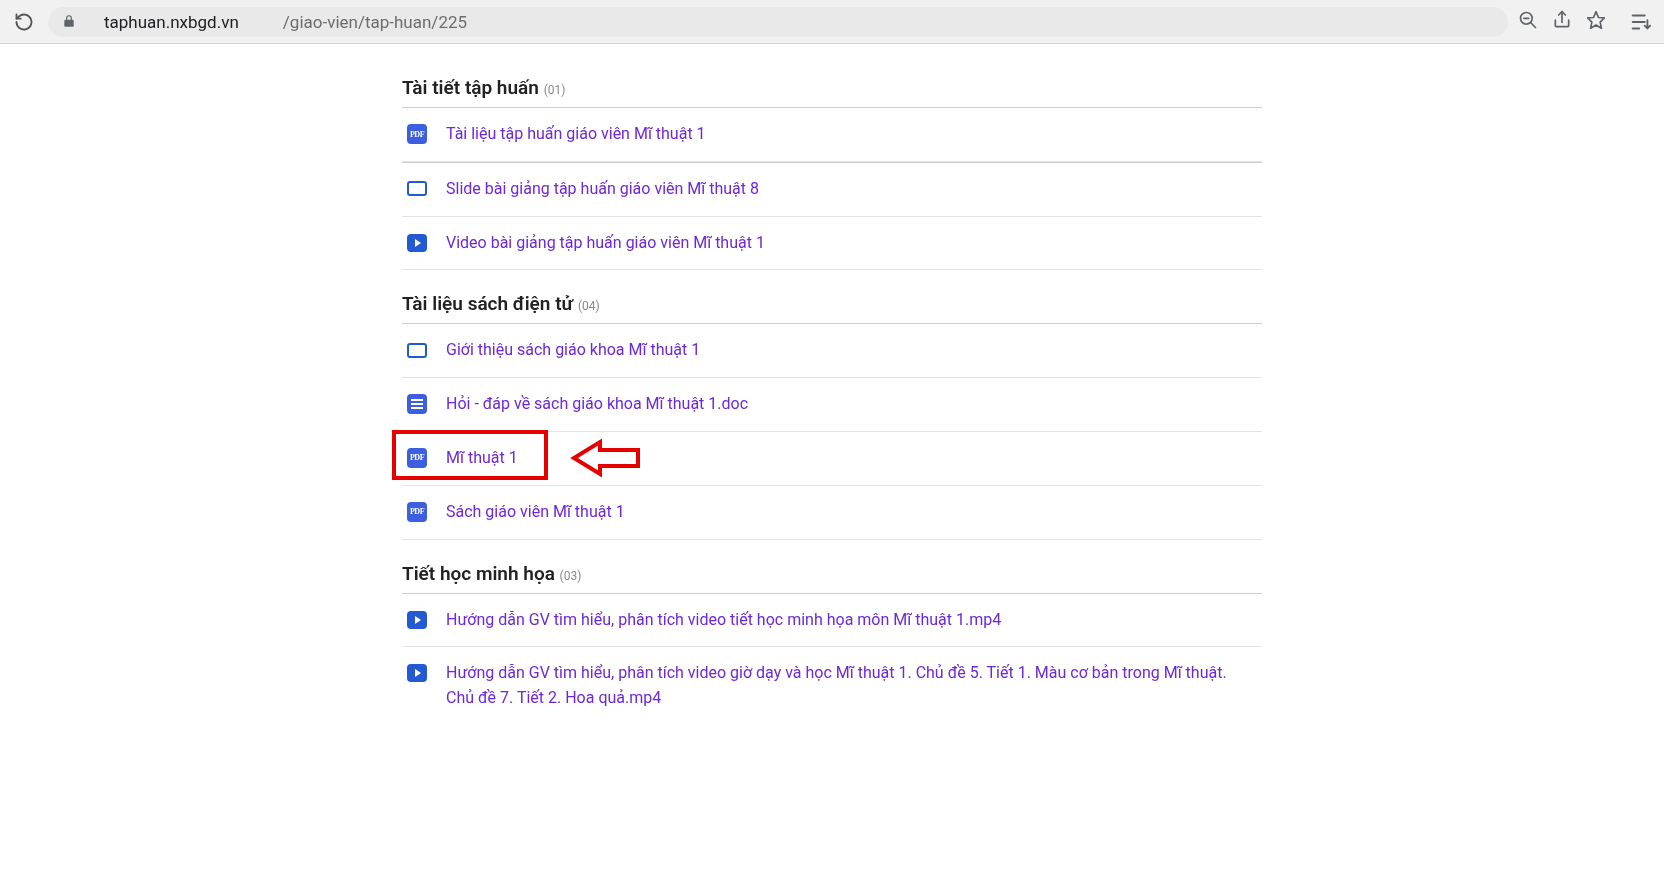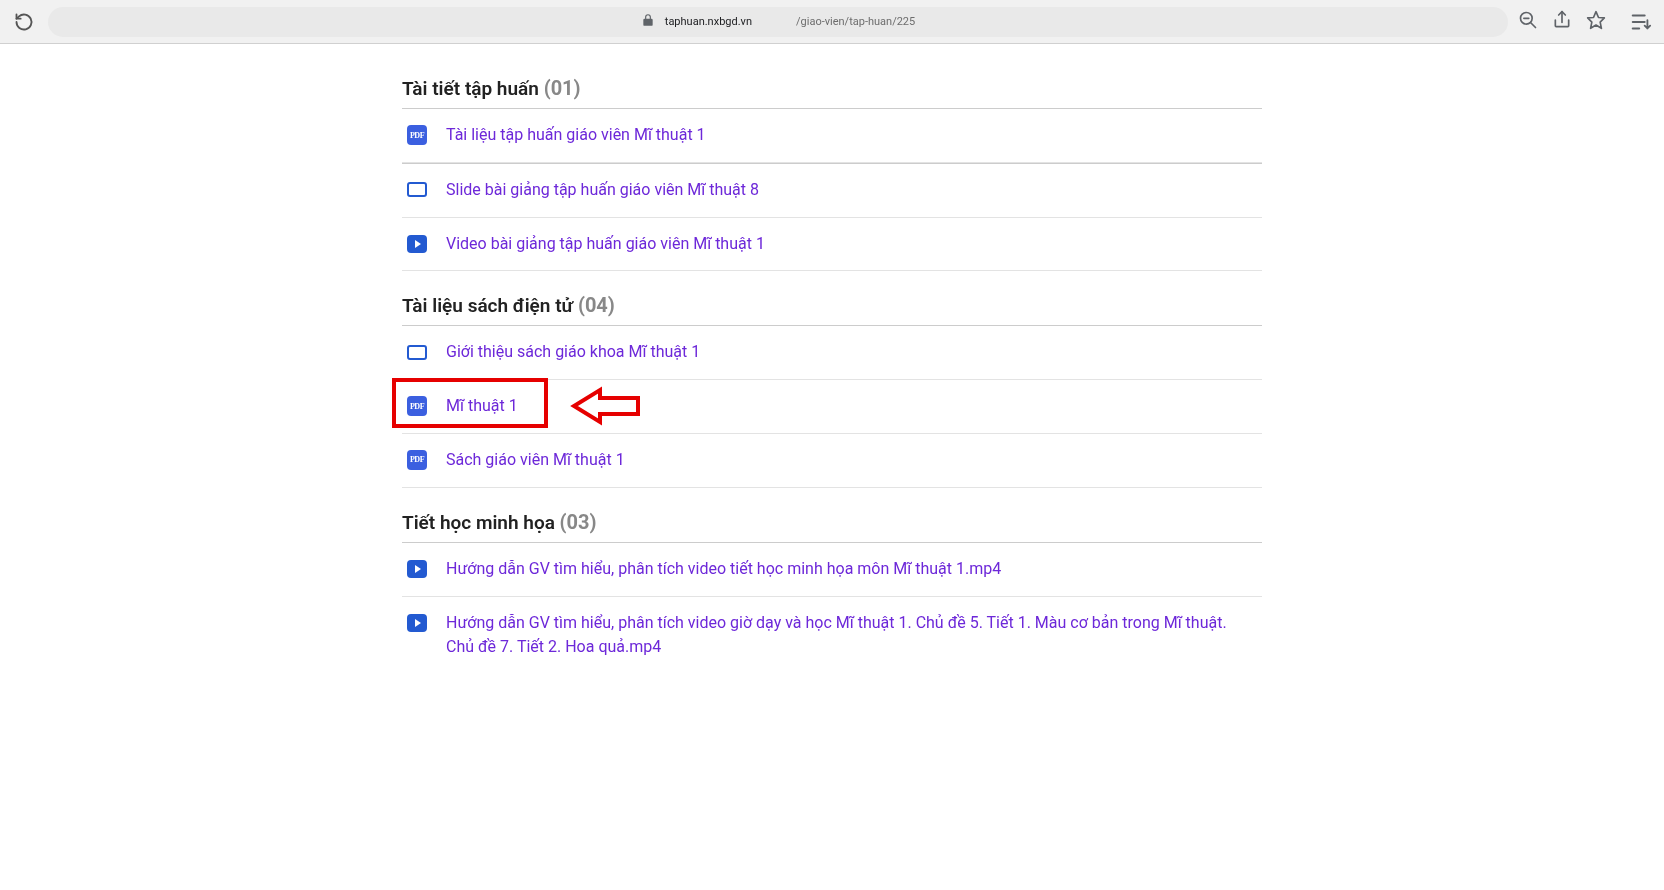--- a/index.html
+++ b/index.html
@@ -25,24 +25,23 @@
     cursor: pointer;
   }
   .url-bar {
     flex: 1;
     display: flex;
     align-items: center;
     height: 30px;
     background: #e9e9e9;
     border-radius: 15px;
     padding: 0 14px;
-    gap: 10px;
-    font-size: 11px;
+    gap: 28px;
+    font-size: 17px;
     color: #5f6368;
-    justify-content: center;
   }
   .url-bar .lock { color: #5f6368; }
   .url-text { display: flex; align-items: center; }
   .url-host { color: #202124; }
   .url-path { color: #6d6d6d; margin-left: 44px; }
   .toolbar-right {
     display: flex; align-items: center; gap: 14px;
     padding-right: 6px;
   }
   .toolbar-right .icon-btn {
@@ -68,23 +67,23 @@
     width: 860px;
   }
   .section-title {
     font-size: 19px;
     font-weight: 600;
     color: #222;
     margin-top: 22px;
     margin-bottom: 8px;
   }
   .section-title .count {
-    font-weight: 700;
+    font-weight: 400;
     color: #888;
-    font-size: 20px;
+    font-size: 12px;
   }
   .section-divider {
     border: none;
     border-top: 1px solid #ccc;
     margin-bottom: 0;
   }
   .list-item {
     display: flex;
     align-items: flex-start;
     gap: 18px;
@@ -244,20 +243,30 @@
         <div class="item-label">Video bài giảng tập huấn giáo viên Mĩ thuật 1</div>
       </div>
       <div class="section-title"><span>Tài liệu sách điện tử</span> <span class="count">(04)</span></div>
       <hr class="section-divider">
       <div class="list-item">
         <div class="item-icon">
           <div class="icon-slide"></div>
         </div>
         <div class="item-label">Giới thiệu sách giáo khoa Mĩ thuật 1</div>
       </div>
+      <div class="list-item">
+        <div class="item-icon">
+          <div class="icon-doc">
+            <span></span>
+            <span></span>
+            <span></span>
+          </div>
+        </div>
+        <div class="item-label">Hỏi - đáp về sách giáo khoa Mĩ thuật 1.doc</div>
+      </div>
       <div class="list-item highlight-box">
         <div class="item-icon">
           <div class="icon-pdf">PDF</div>
         </div>
         <div class="item-label">Mĩ thuật 1</div>
         <div class="red-border"></div>
         <div class="red-arrow"><svg width="70" height="40" viewBox="0 0 70 40">
             <path d="M68 12 L30 12 L30 4 L4 20 L30 36 L30 28 L68 28 Z" fill="none" stroke="#e60000" stroke-width="4" stroke-linejoin="miter"></path>
           </svg></div>
       </div>

